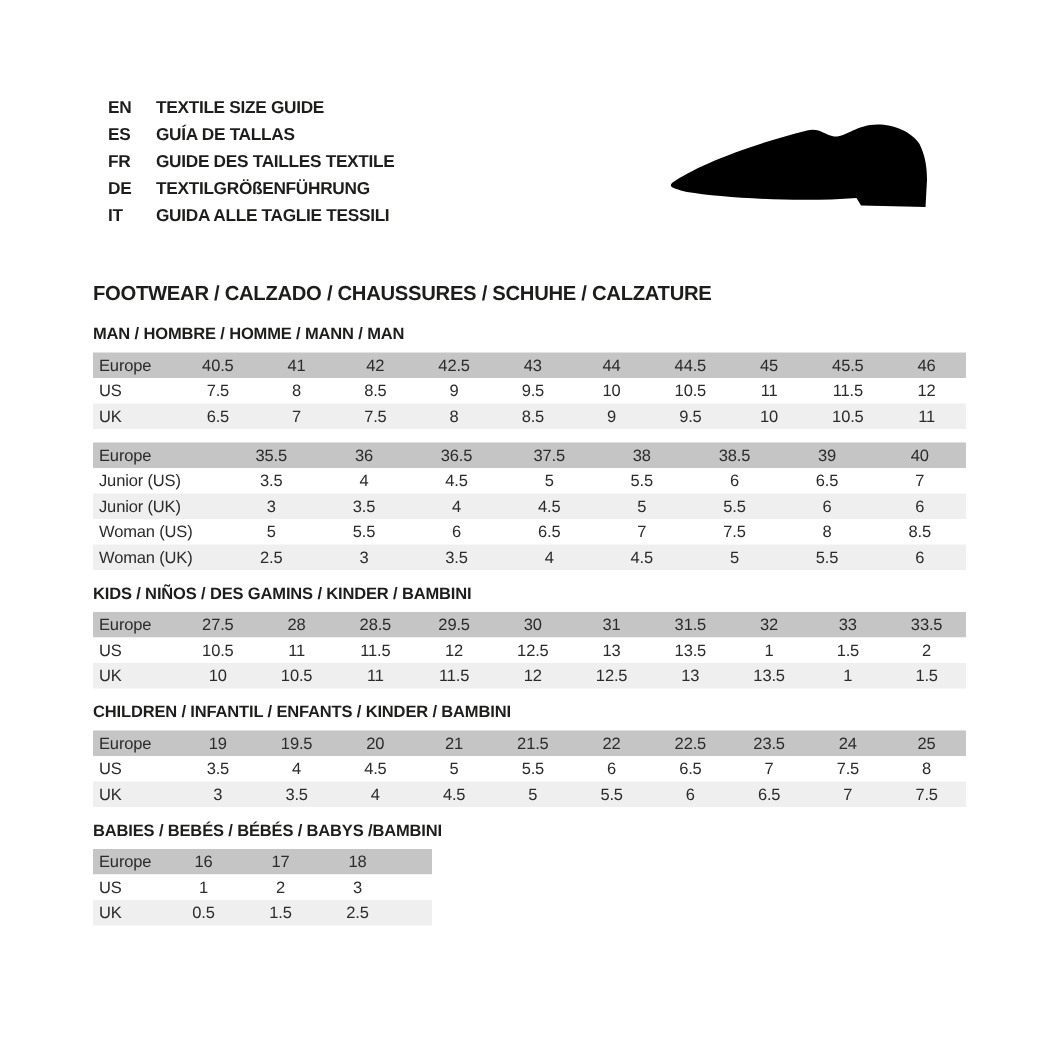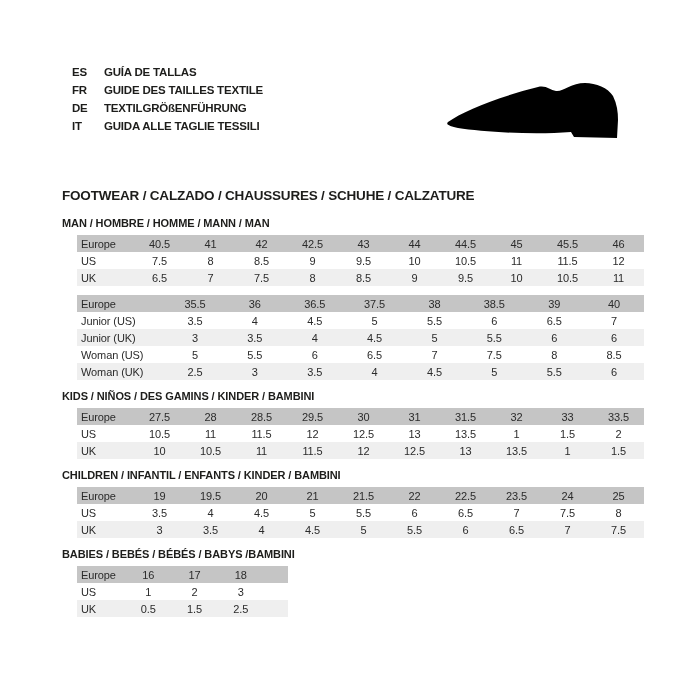--- a/index.html
+++ b/index.html
@@ -70,21 +70,20 @@
   }
   .size-table { width: 582px; }
   .trow {
     display: flex;
     height: 17px;
     align-items: center;
     font-size: 11px;
     letter-spacing: -0.1px;
     color: #2b2b2b;
     background: var(--row-bg, #ffffff);
-    margin-left: 15px;
   }
   .trow.header { background: var(--header-row-bg, #c5c5c5); }
   .trow.alt { background: var(--alt-row-bg, #efefef); }
   .tlabel {
     flex: 0 0 auto;
     padding-left: 4px;
     text-align: left;
     white-space: nowrap;
   }
   .tcell { flex: 1 1 0; text-align: center; }
@@ -95,20 +94,24 @@
   .cols-3  .size-table { width: 226px; }
   .cols-3  .tlabel { width: 44px; }
   .cols-3  .trow { padding-right: 24px; }
 </style>
 </head>
 <body style="color: rgb(29, 29, 27);">
 
 <div class="page">
 
   <div class="lang-block" id="lang-block">
+      <div class="lang-row">
+        <span class="lang-code">EN</span>
+        <span class="lang-label">TEXTILE SIZE GUIDE</span>
+      </div>
       <div class="lang-row">
         <span class="lang-code">ES</span>
         <span class="lang-label">GUÍA DE TALLAS</span>
       </div>
       <div class="lang-row">
         <span class="lang-code">FR</span>
         <span class="lang-label">GUIDE DES TAILLES TEXTILE</span>
       </div>
       <div class="lang-row">
         <span class="lang-code">DE</span>

